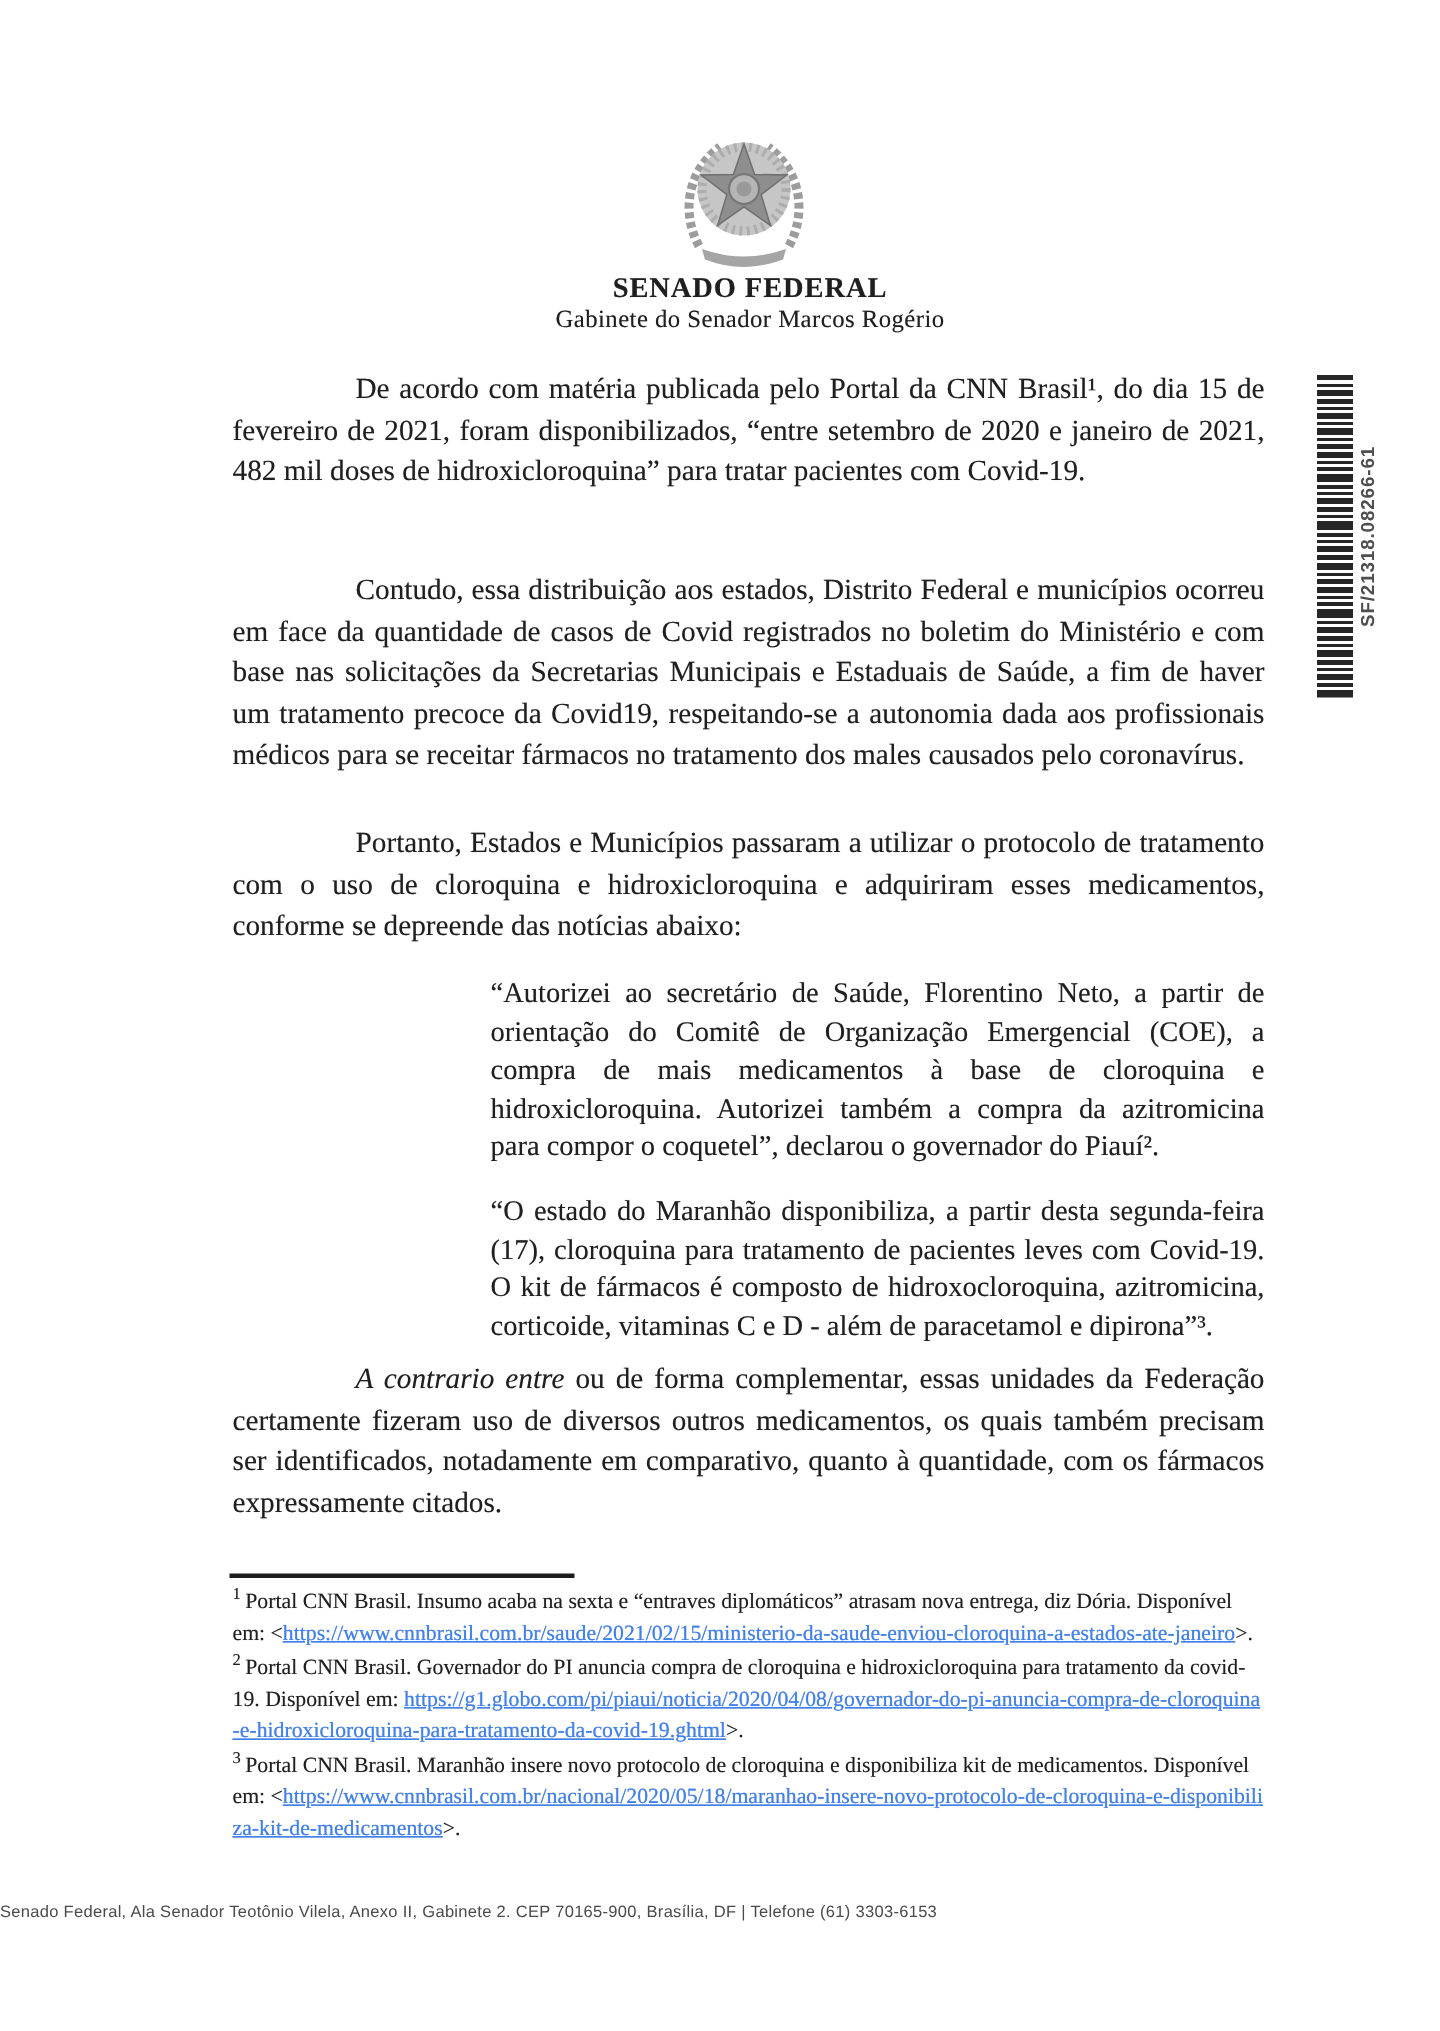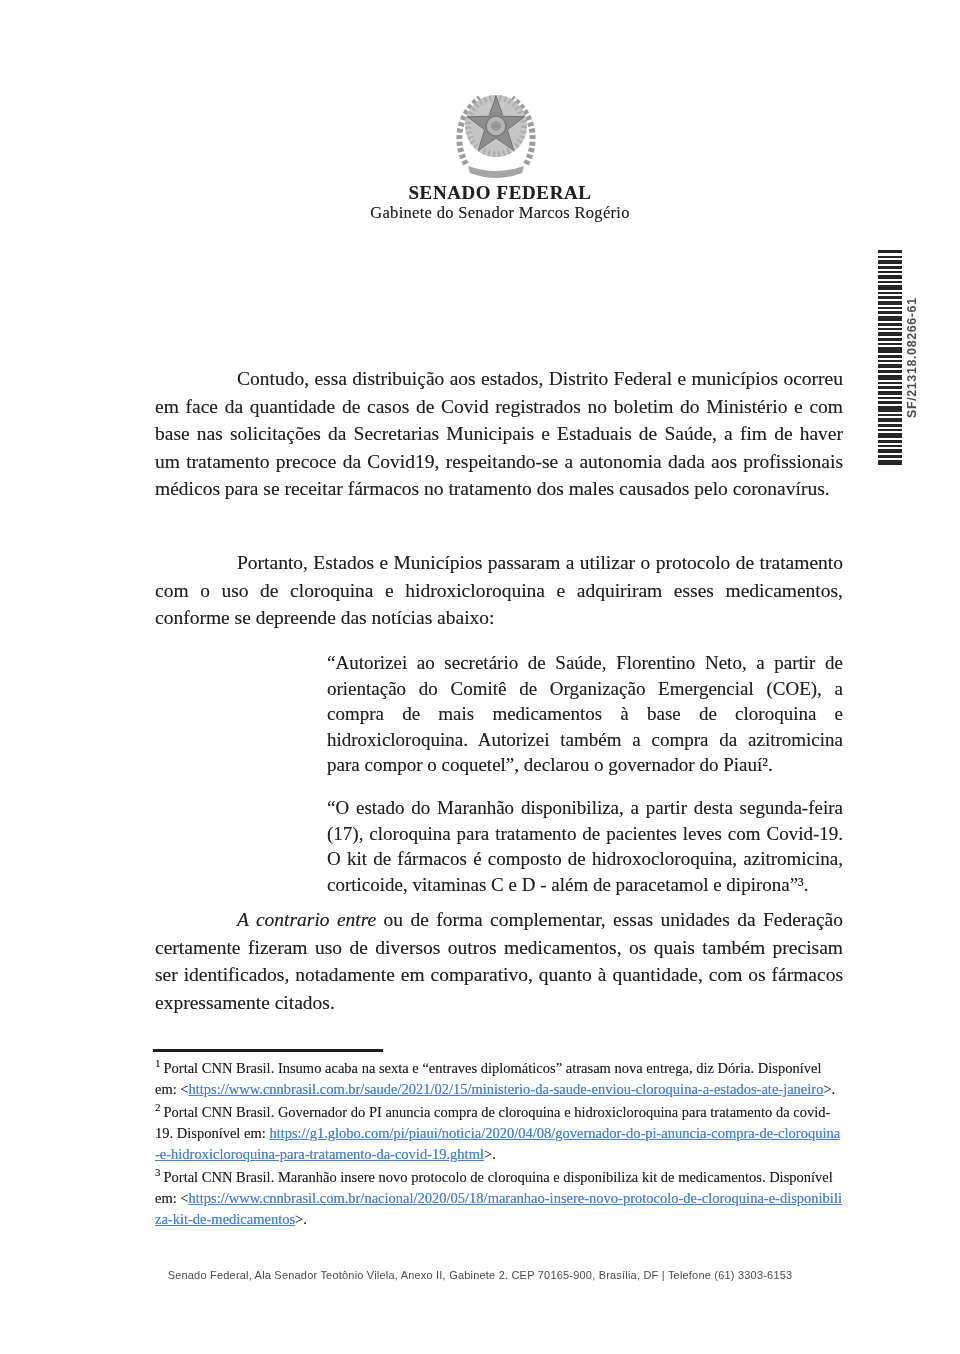--- a/index.html
+++ b/index.html
@@ -25,21 +25,21 @@
     text-align:center; font-weight:normal; font-size:16.5px; letter-spacing:0.3px;
   }
 
   
   .body-p {
     position:absolute; left:155px; width:688px;
     margin:0; text-align:justify; text-indent:82px;
     font-size:19.5px; line-height:27.5px;
   }
   .p1 { top:246px; }
-  .p2 { top:365px; }
+  .p2 { top:380px; }
   .p3 { top:549px; }
   .p-closing { top:906px; }
   .quote {
     position:absolute; left:327px; width:516px;
     margin:0; text-align:justify;
     font-size:19px; line-height:25.5px;
   }
   .q1 { top:650px; }
   .q2 { top:780px;margin-top:15px; }
   .it { font-style:italic; }
@@ -50,21 +50,20 @@
     position:absolute; left:155px; top:1058px; width:688px;
     font-size:14.5px; line-height:21px; text-align:left;
   }
   .footnote { margin:0 0 2px 0; }
   .footnote sup { font-size:11px; line-height:0; margin-right:3px; }
   .fn-link { text-decoration:underline; color:#3b82f6; word-break:break-all; }
 
   
   .page-footer {
     position:absolute; left:0; top:1269px; width:960px;
-    text-align:center;
     font-family:"Liberation Sans", sans-serif;
     font-size:11px; color:#4a4a4a; letter-spacing:0.2px;
     text-shadow:none;
   }
 
   
   .barcode { position:absolute; left:878px; top:250px; width:24px; height:215px; }
   .barcode-label {
     position:absolute; left:901px; top:250px; width:22px; height:215px;
     display:flex; align-items:center; justify-content:center;
@@ -88,20 +87,21 @@
       <polygon points="52,16 59.1,36.3 80.5,36.7 63.4,49.7 69.6,70.3 52,58 34.4,70.3 40.6,49.7 23.5,36.7 44.9,36.3" fill="#8e8e8e" stroke="#6f6f6f" stroke-width="1"></polygon>
       <circle cx="52" cy="46" r="10" fill="#b5b5b5" stroke="#787878" stroke-width="1.5"></circle>
       <circle cx="52" cy="46" r="5" fill="#9a9a9a"></circle>
       <path d="M24,86 Q52,96 80,86 L78,93 Q52,103 26,93 Z" fill="#a5a5a5"></path>
     </svg>
   </div>
 
   <div class="org-title">SENADO FEDERAL</div>
   <div class="office-title">Gabinete do Senador Marcos Rogério</div>
 
+  <p class="body-p p1">De acordo com matéria publicada pelo Portal da CNN Brasil¹, do dia 15 de fevereiro de 2021, foram disponibilizados, “entre setembro de 2020 e janeiro de 2021, 482 mil doses de hidroxicloroquina” para tratar pacientes com Covid-19.</p>
   <p class="body-p p2">Contudo, essa distribuição aos estados, Distrito Federal e municípios ocorreu em face da quantidade de casos de Covid registrados no boletim do Ministério e com base nas solicitações da Secretarias Municipais e Estaduais de Saúde, a fim de haver um tratamento precoce da Covid19, respeitando-se a autonomia dada aos profissionais médicos para se receitar fármacos no tratamento dos males causados pelo coronavírus.</p>
   <p class="body-p p3">Portanto, Estados e Municípios passaram a utilizar o protocolo de tratamento com o uso de cloroquina e hidroxicloroquina e adquiriram esses medicamentos, conforme se depreende das notícias abaixo:</p>
 
   <p class="quote q1">“Autorizei ao secretário de Saúde, Florentino Neto, a partir de orientação do Comitê de Organização Emergencial (COE), a compra de mais medicamentos à base de cloroquina e hidroxicloroquina. Autorizei também a compra da azitromicina para compor o coquetel”, declarou o governador do Piauí².</p>
   <p class="quote q2">“O estado do Maranhão disponibiliza, a partir desta segunda-feira (17), cloroquina para tratamento de pacientes leves com Covid-19. O kit de fármacos é composto de hidroxocloroquina, azitromicina, corticoide, vitaminas C e D - além de paracetamol e dipirona”³.</p>
 
   <p class="body-p p-closing"><span class="it">A contrario entre</span><span> ou de forma complementar, essas unidades da Federação certamente fizeram uso de diversos outros medicamentos, os quais também precisam ser identificados, notadamente em comparativo, quanto à quantidade, com os fármacos expressamente citados.</span></p>
 
   <div class="fn-sep"></div>
   <div class="footnotes">

